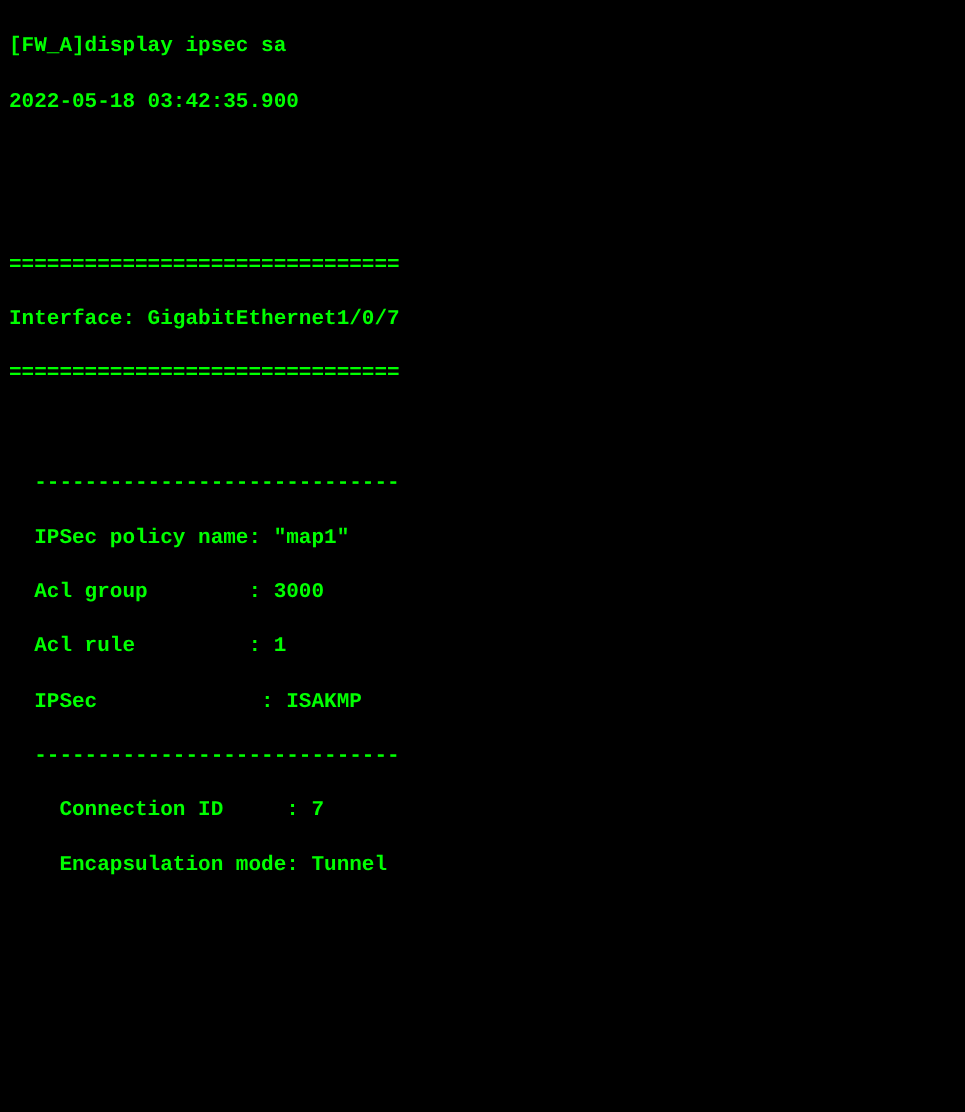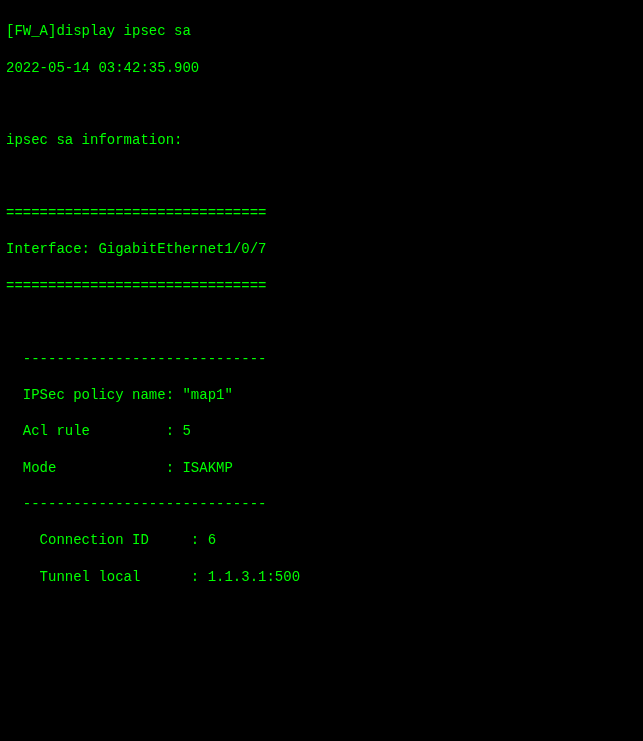--- a/index.html
+++ b/index.html
@@ -13,42 +13,43 @@
     width: 643px;
     height: 741px;
     overflow: hidden;
   }
   .terminal {
     padding: 4px 6px;
     white-space: pre;
   }
   .line {
     min-height: 1.3em;
+    font-weight: bold;
   }
 </style>
 </head>
 <body>
 
 <div class="terminal">
 <div class="line">[FW_A]display ipsec sa</div>
-<div class="line">2022-05-14 03:42:35.900</div>
+<div class="line">2022-05-18 03:42:35.900</div>
 <div class="line"> </div>
-<div class="line">ipsec sa information:</div>
 <div class="line"> </div>
 <div class="line">===============================</div>
 <div class="line">Interface: GigabitEthernet1/0/7</div>
 <div class="line">===============================</div>
 <div class="line"> </div>
 <div class="line">  -----------------------------</div>
 <div class="line">  IPSec policy name: "map1"</div>
-<div class="line">  Acl rule         : 5</div>
-<div class="line">  Mode             : ISAKMP</div>
+<div class="line">  Acl group        : 3000</div>
+<div class="line">  Acl rule         : 1</div>
+<div class="line">  IPSec             : ISAKMP</div>
 <div class="line">  -----------------------------</div>
-<div class="line">    Connection ID     : 6</div>
-<div class="line">    Tunnel local      : 1.1.3.1:500</div>
+<div class="line">    Connection ID     : 7</div>
+<div class="line">    Encapsulation mode: Tunnel</div>
 
 
 
 
 
 
 
 
 
 

